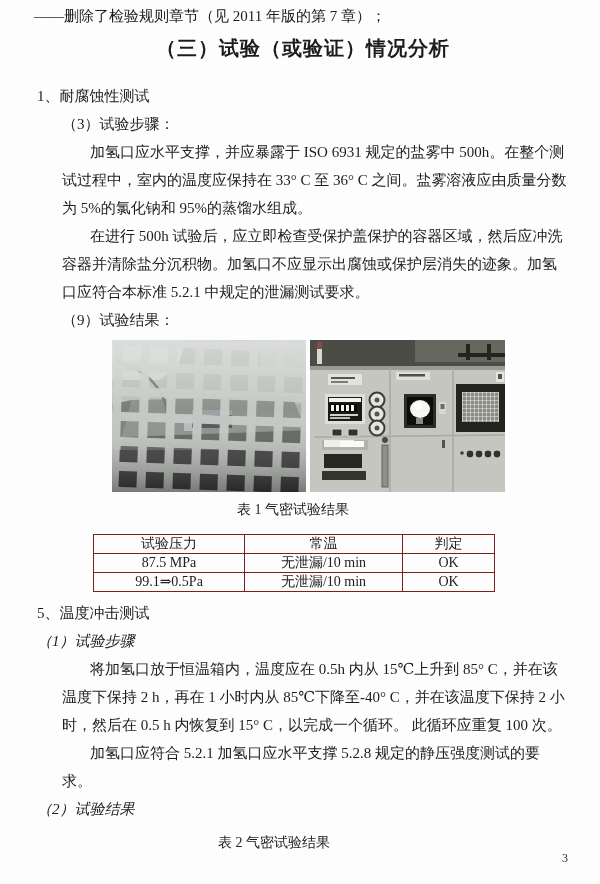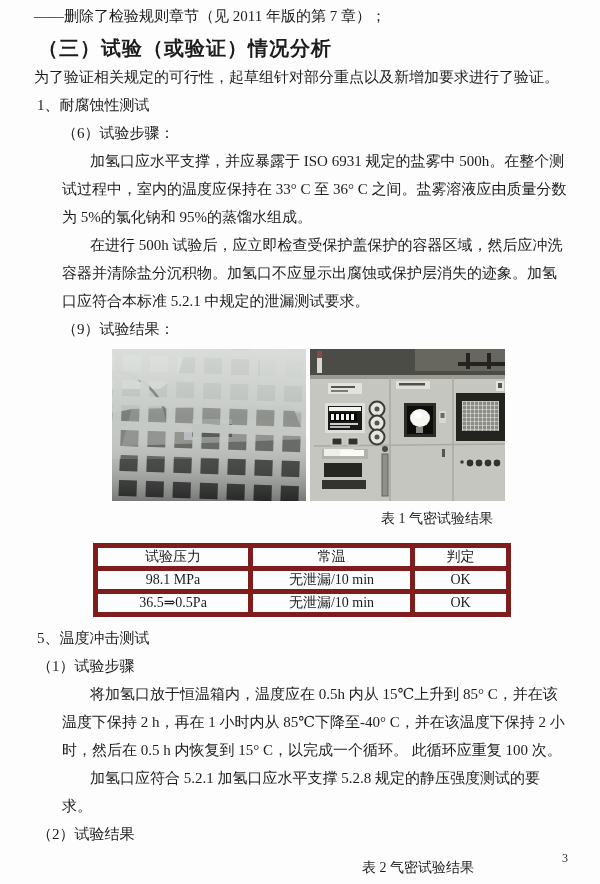--- a/index.html
+++ b/index.html
@@ -8,56 +8,55 @@
     background:#fdfdfd;
     color:#1c1c1c;
     font-family:"Liberation Serif","DejaVu Serif",serif;
     position:relative;overflow:hidden;
   }
   .page{box-sizing:border-box;width:600px;height:884px;padding:2px 32px 0 34px;position:relative;}
   .txt{margin:0;font-size:15px;line-height:28px;}
   .amend{line-height:29px;}
   .heading{
     margin:2px 0 0 4px;font-size:20px;line-height:30px;font-weight:bold;
-    font-family:"Liberation Sans","DejaVu Sans",sans-serif;letter-spacing:1px;
+    font-family:"Liberation Sans","DejaVu Sans",sans-serif;letter-spacing:1px;text-align:center;
   }
-  .subsec{padding-left:3px;}
+  .subsec{padding-left:3px;margin-top:19px;}
   .sec2{margin-top:7px;}
   .lbl1{padding-left:28px;}
-  .lbl2{padding-left:3px;}
+  .lbl2{padding-left:3px;font-style:italic;}
   .para-ind{padding-left:28px;text-indent:28px;}
   .photos{display:flex;gap:4px;padding-left:78px;margin-top:6px;}
   .photo{display:block;background:#9aa09c;}
-  .cap{margin:14px;font-size:14px;line-height:20px;text-align:right;width:400px;}
+  .cap{margin:14px;font-size:14px;line-height:20px;text-align:center;width:400px;}
   .cap1{margin-top:8px;margin-left:59px;}
   .cap2{margin-top:10px;margin-left:40px;}
   table.res{
     border-collapse:collapse;margin-top:5px;margin-left:59px;width:400px;
     font-size:14px;table-layout:fixed;
   }
   table.res th,table.res td{
-    border:5px solid #7f1d1d;text-align:center;font-weight:normal;
+    border:1px solid #7f1d1d;text-align:center;font-weight:normal;
     height:18px;line-height:18px;padding:0;
   }
   .c1{width:150px}.c2{width:157px}.c3{width:91px}
   .pageno{position:absolute;right:32px;bottom:18px;font-size:12px;color:#2a2a2a;}
 </style>
 </head>
 <body>
 
 <div class="page">
 
   <p class="txt amend">——删除了检验规则章节（见 2011 年版的第 7 章）；</p>
 
   <h1 class="heading">（三）试验（或验证）情况分析</h1>
 
-  <p class="txt">为了验证相关规定的可行性，起草组针对部分重点以及新增加要求进行了验证。</p>
 
   <p class="txt subsec">1、耐腐蚀性测试</p>
-  <p class="txt lbl1">（6）试验步骤：</p>
+  <p class="txt lbl1">（3）试验步骤：</p>
   <p class="txt para-ind">加氢口应水平支撑，并应暴露于 ISO 6931 规定的盐雾中 500h。在整个测试过程中，室内的温度应保持在 33° C 至 36° C 之间。盐雾溶液应由质量分数为 5%的氯化钠和 95%的蒸馏水组成。</p>
   <p class="txt para-ind">在进行 500h 试验后，应立即检查受保护盖保护的容器区域，然后应冲洗容器并清除盐分沉积物。加氢口不应显示出腐蚀或保护层消失的迹象。加氢口应符合本标准 5.2.1 中规定的泄漏测试要求。</p>
   <p class="txt lbl1">（9）试验结果：</p>
 
   <div class="photos">
 
     <svg class="photo" width="194" height="152" viewBox="0 0 194 152">
       <defs>
         <pattern id="lgrid" width="27" height="25" patternUnits="userSpaceOnUse" patternTransform="rotate(2 97 76)">
           <rect x="0" y="0" width="9" height="25" fill="#c7cbc7"></rect>
@@ -165,26 +164,26 @@
   <table class="res">
     <thead>
       <tr>
         <th class="c1">试验压力</th>
         <th class="c2">常温</th>
         <th class="c3">判定</th>
       </tr>
     </thead>
     <tbody>
       <tr>
-        <td>98.1 MPa</td>
+        <td>87.5 MPa</td>
         <td>无泄漏/10 min</td>
         <td>OK</td>
       </tr>
       <tr>
-        <td>36.5⇒0.5Pa</td>
+        <td>99.1⇒0.5Pa</td>
         <td>无泄漏/10 min</td>
         <td>OK</td>
       </tr>
     </tbody>
   </table>
 
   <p class="txt subsec sec2">5、温度冲击测试</p>
   <p class="txt lbl2">（1）试验步骤</p>
   <p class="txt para-ind">将加氢口放于恒温箱内，温度应在 0.5h 内从 15℃上升到 85° C，并在该温度下保持 2  h，再在 1 小时内从 85℃下降至-40° C，并在该温度下保持 2 小时，然后在 0.5 h 内恢复到 15° C，以完成一个循环。 此循环应重复 100 次。</p>
   <p class="txt para-ind">加氢口应符合 5.2.1 加氢口应水平支撑 5.2.8 规定的静压强度测试的要求。</p>

